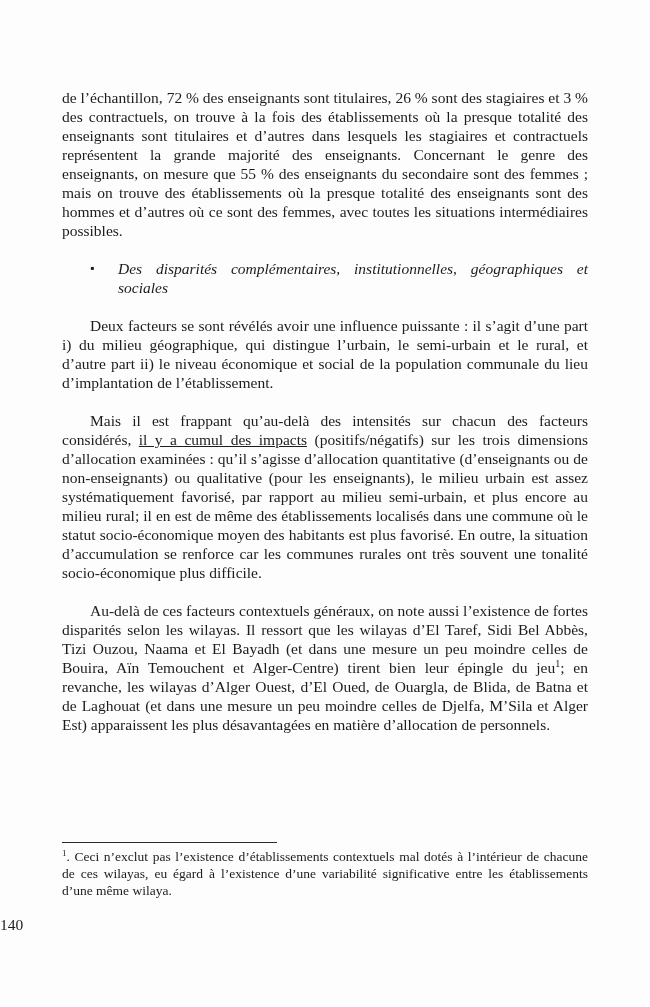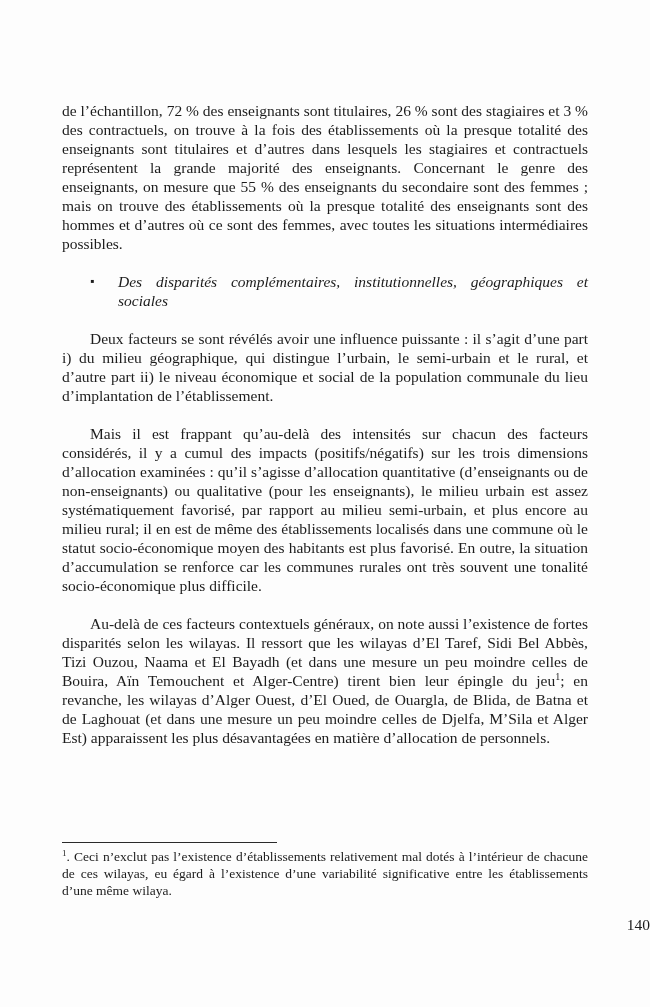--- a/index.html
+++ b/index.html
@@ -19,21 +19,21 @@
   .body-text {
     position: absolute;
     left: 62px;
     top: 88px;
     width: 526px;
     font-size: 15.5px;
     line-height: 19px;
     text-align: justify;
   }
   .para {
-    margin: 13px 0 19px 0;
+    margin: 0 0 19px 0;
     text-indent: 28px;
   }
   .para.no-indent {
     text-indent: 0;
   }
   .bullet-item {
     position: relative;
     margin: 0 0 19px 0;
     padding-left: 56px;
     font-style: italic;
@@ -41,21 +41,21 @@
   .bullet-marker {
     position: absolute;
     left: 28px;
     top: 0;
     font-style: normal;
     font-size: 12px;
     line-height: 19px;
   }
   .seg-bold { font-weight: normal; }
   .seg-italic { font-style: italic; }
-  .seg-underline { }
+  .seg-underline { text-decoration: underline; }
   sup.seg-sup {
     font-size: 10px;
     line-height: 0;
     vertical-align: super;
   }
   .footnote-area {
     position: absolute;
     left: 62px;
     top: 842px;
     width: 526px;
@@ -71,21 +71,21 @@
     font-size: 13.5px;
     line-height: 17px;
     text-align: justify;
   }
   .footnote-text sup.seg-sup { font-size: 9px; }
   .page-number {
     position: absolute;
     top: 915px;
     left: 0;
     width: 650px;
-    text-align: right;
+    text-align: left;
     font-size: 15.5px;
     line-height: 19px;
   }
 </style>
 </head>
 <body>
 
 <div class="page">
 
   <div class="body-text">
@@ -100,18 +100,18 @@
     <p class="para"><span>Deux facteurs se sont révélés avoir une influence puissante : il s’agit d’une part i) du </span><span class="seg-bold">milieu géographique</span><span>, qui distingue l’urbain, le semi-urbain et le rural, et d’autre part ii) le </span><span class="seg-bold">niveau économique et social de la population</span><span> communale du lieu d’implantation de l’établissement.</span></p>
 
     <p class="para"><span>Mais il est frappant qu’au-delà des intensités sur chacun des facteurs considérés, </span><span class="seg-underline">il y a cumul des impacts</span><span> (positifs/négatifs) sur les trois dimensions d’allocation examinées : qu’il s’agisse d’allocation quantitative (d’enseignants ou de non-enseignants) ou qualitative (pour les enseignants), le milieu urbain est assez systématiquement favorisé, par rapport au milieu semi-urbain, et plus encore au milieu rural; il en est de même des établissements localisés dans une commune où le statut socio-économique moyen des habitants est plus favorisé. En outre, la situation d’accumulation se renforce car les communes rurales ont très souvent une tonalité socio-économique plus difficile.</span></p>
 
     <p class="para"><span>Au-delà de ces facteurs contextuels généraux, on note aussi l’existence </span><span class="seg-bold">de fortes disparités selon les wilayas</span><span>. Il ressort que les wilayas d’El Taref, Sidi Bel Abbès, Tizi Ouzou, Naama et El Bayadh (et dans une mesure un peu moindre celles de Bouira, Aïn Temouchent et Alger-Centre) tirent bien leur épingle du jeu</span><sup class="seg-sup">1</sup><span>; en revanche, les wilayas d’Alger Ouest, d’El Oued, de Ouargla, de Blida, de Batna et de Laghouat (et dans une mesure un peu moindre celles de Djelfa, M’Sila et Alger Est) apparaissent les plus désavantagées en matière d’allocation de personnels.</span></p>
 
   </div>
 
   <div class="footnote-area">
     <div class="footnote-rule"></div>
-    <p class="footnote-text"><sup class="seg-sup">1</sup><span>. Ceci n’exclut pas l’existence d’établissements relativement mal dotés à l’intérieur de chacune de ces wilayas, eu égard à l’existence d’une variabilité significative entre les établissements d’une même wilaya.</span></p>
+    <p class="footnote-text"><sup class="seg-sup">1</sup><span>. Ceci n’exclut pas l’existence d’établissements contextuels mal dotés à l’intérieur de chacune de ces wilayas, eu égard à l’existence d’une variabilité significative entre les établissements d’une même wilaya.</span></p>
   </div>
 
   <div class="page-number">140</div>
 
 </div>
 
 </body></html>

